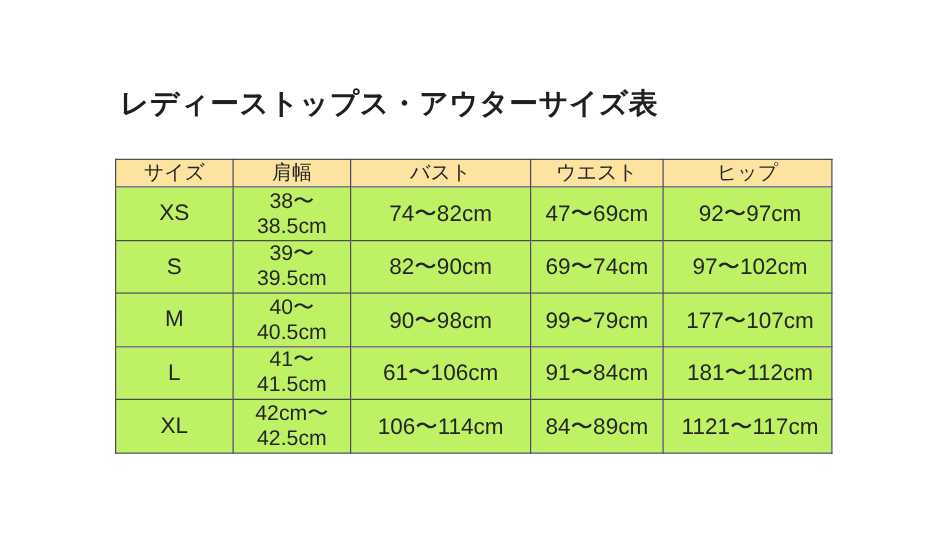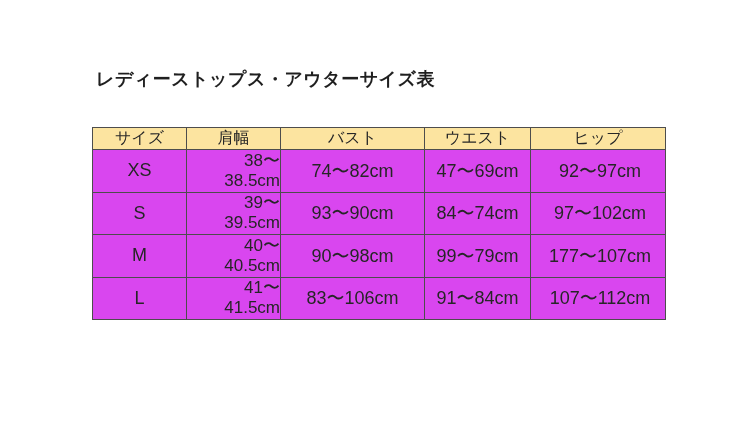--- a/index.html
+++ b/index.html
@@ -7,21 +7,21 @@
     width: 754px; height: 437px;
     background: #ffffff;
     font-family: "Liberation Sans", "DejaVu Sans", sans-serif;
     color: #262626;
     overflow: hidden;
     position: relative;
   }
   .page-title {
     position: absolute;
     left: 96px; top: 67px;
-    font-size: 18px;
+    font-size: 23px;
     font-weight: 700;
     color: #1f1f1f;
     letter-spacing: 0.5px;
     white-space: nowrap;
   }
   table.size-table {
     position: absolute;
     left: 92px; top: 127px;
     border-collapse: collapse;
     table-layout: fixed;
@@ -32,26 +32,25 @@
     text-align: center;
     vertical-align: middle;
     overflow: hidden;
   }
   .size-table thead th {
     height: 20px;
     font-size: 16px;
     font-weight: 400;
     color: #262626;
   }
-  .size-table tbody td { height: 42.5px; background: #d946ef; }
+  .size-table tbody td { height: 42.5px; background: #bef264; }
   .size-table td.col-shoulder {
     white-space: pre-line;
     line-height: 20px;
     font-size: 17px;
-    text-align: right;
   }
   .size-table td.col-hip {
     text-align: center;
     padding-left: 4px;
   }
 </style>
 </head>
 <body>
 
 <div class="page-title">レディーストップス・アウターサイズ表</div>
@@ -79,34 +78,42 @@
       <td class="col-shoulder">38〜
 38.5cm</td>
       <td class="col-bust">74〜82cm</td>
       <td class="col-waist">47〜69cm</td>
       <td class="col-hip">92〜97cm</td>
     </tr>
     <tr>
       <td class="col-size">S</td>
       <td class="col-shoulder">39〜
 39.5cm</td>
-      <td class="col-bust">93〜90cm</td>
-      <td class="col-waist">84〜74cm</td>
+      <td class="col-bust">82〜90cm</td>
+      <td class="col-waist">69〜74cm</td>
       <td class="col-hip">97〜102cm</td>
     </tr>
     <tr>
       <td class="col-size">M</td>
       <td class="col-shoulder">40〜
 40.5cm</td>
       <td class="col-bust">90〜98cm</td>
       <td class="col-waist">99〜79cm</td>
       <td class="col-hip">177〜107cm</td>
     </tr>
     <tr>
       <td class="col-size">L</td>
       <td class="col-shoulder">41〜
 41.5cm</td>
-      <td class="col-bust">83〜106cm</td>
+      <td class="col-bust">61〜106cm</td>
       <td class="col-waist">91〜84cm</td>
-      <td class="col-hip">107〜112cm</td>
+      <td class="col-hip">181〜112cm</td>
+    </tr>
+    <tr>
+      <td class="col-size">XL</td>
+      <td class="col-shoulder">42cm〜
+42.5cm</td>
+      <td class="col-bust">106〜114cm</td>
+      <td class="col-waist">84〜89cm</td>
+      <td class="col-hip">1121〜117cm</td>
     </tr>
   </tbody>
 </table>
 
 </body></html>

